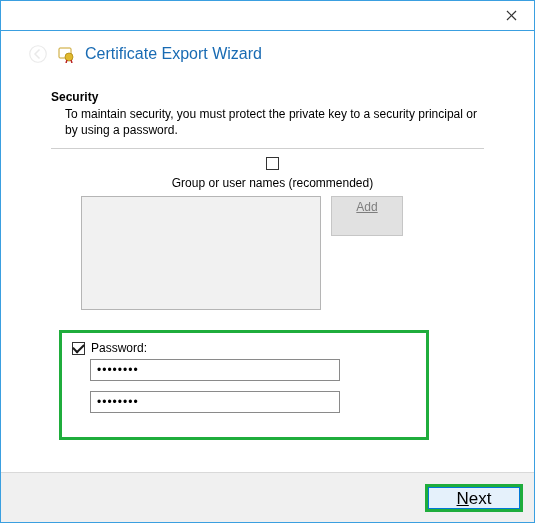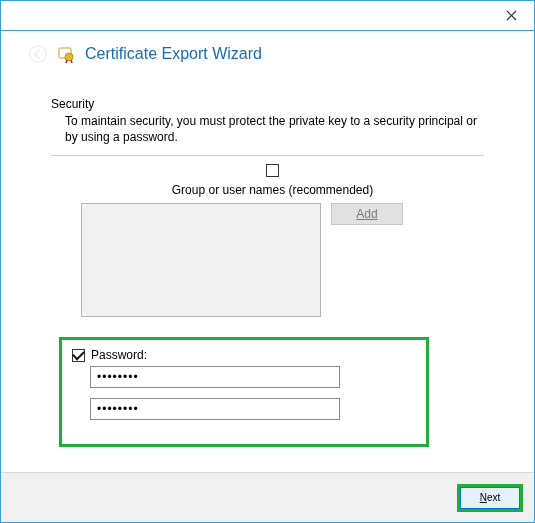--- a/index.html
+++ b/index.html
@@ -59,22 +59,22 @@
   .header-title {
     font-size: 16px;
     color: #196bb3;
   }
   .body {
     flex: 1;
     padding: 0 50px;
     position: relative;
   }
   .sec-heading {
-    font-weight: normal;
-    margin-top: 20px;
+    font-weight: bold;
+    margin-top: 13px;
   }
   .sec-desc {
     margin: 2px 3px 10px 14px;
     line-height: 1.35;
   }
   .hr {
     border: 0;
     border-top: 1px solid #cfcfcf;
     margin: 0 0 8px 0;
   }
@@ -117,21 +117,21 @@
     height: 114px;
   }
   .side-btns {
     display: flex;
     flex-direction: column;
     gap: 10px;
     margin-top: 0;
   }
   .win-btn {
     width: 72px;
-    height: 22px;
+    height: 40px;
     background: #e1e1e1;
     border: 1px solid #c6c6c6;
     font-family: inherit;
     font-size: 12px;
     color: #7d7d7d;
     cursor: default;
     text-align:center;
     line-height:20px;
   }
   .win-btn .ul { text-decoration: underline; }
@@ -167,26 +167,26 @@
     height: 50px;
     background: #f0f0f0;
     border-top: 1px solid #d9d9d9;
     display: flex;
     align-items: center;
     justify-content: flex-end;
     padding: 0 14px;
     gap: 10px;
   }
   .btn-footer {
-    width: 60px;
+    width: 92px;
     height: 22px;
     background: #e1e1e1;
     border: 1px solid #adadad;
     font-family: inherit;
-    font-size: 10px;
+    font-size: 17px;
     color: #000;
     cursor: pointer;
   }
   .btn-footer.primary {
     outline: 3px solid #1fad3c;
     outline-offset: 0;
     border: 1px solid #0078d7;
     background: #e5f1fb;
   }
   .btn-footer .ul { text-decoration: underline; }

